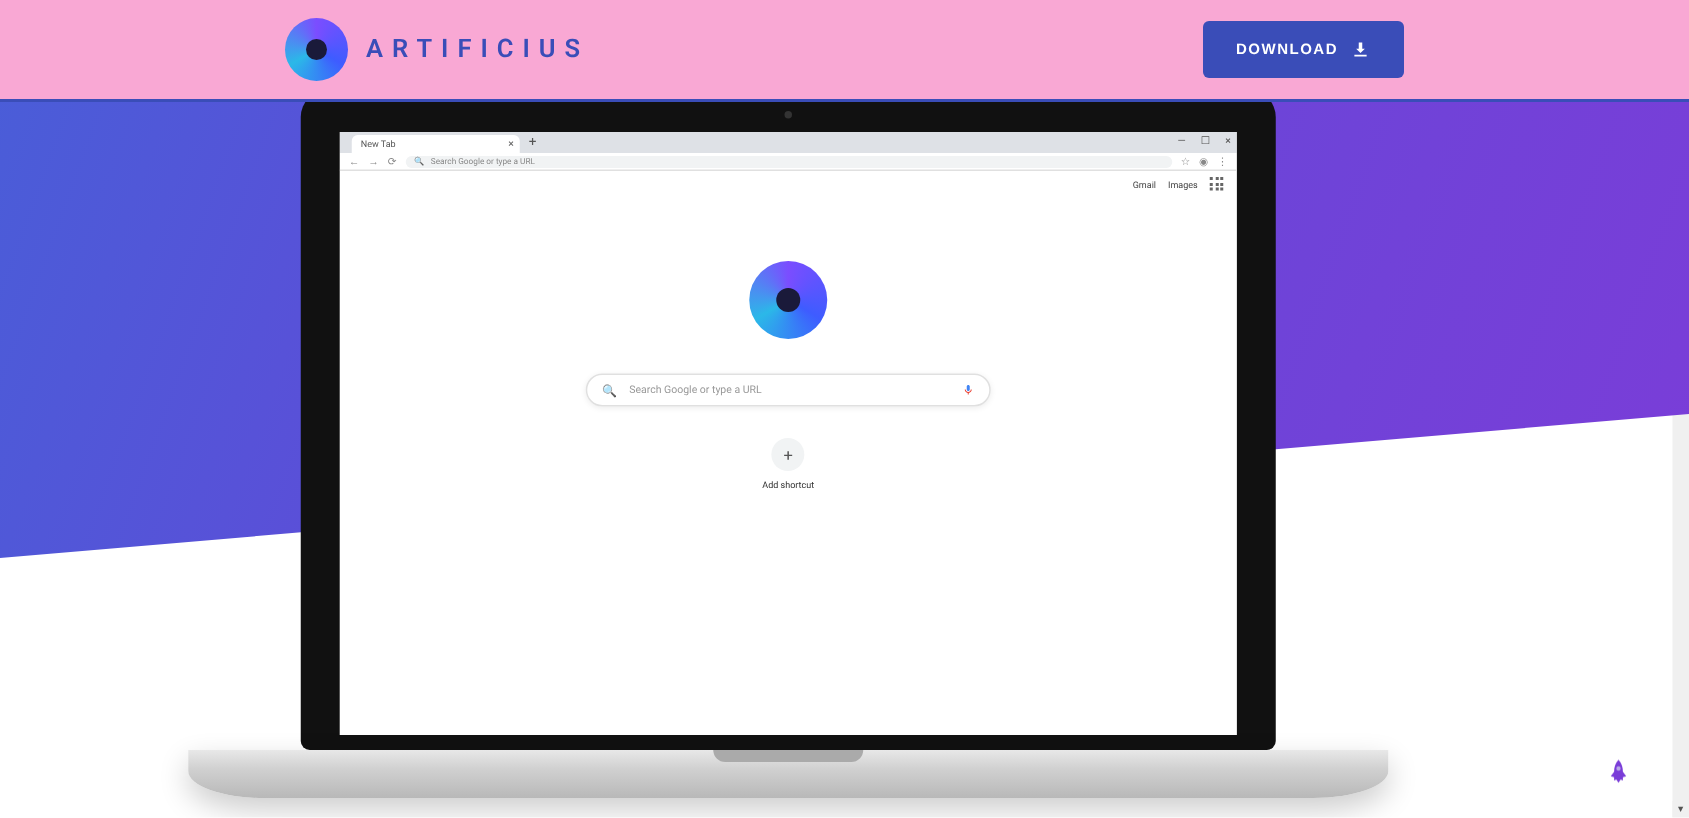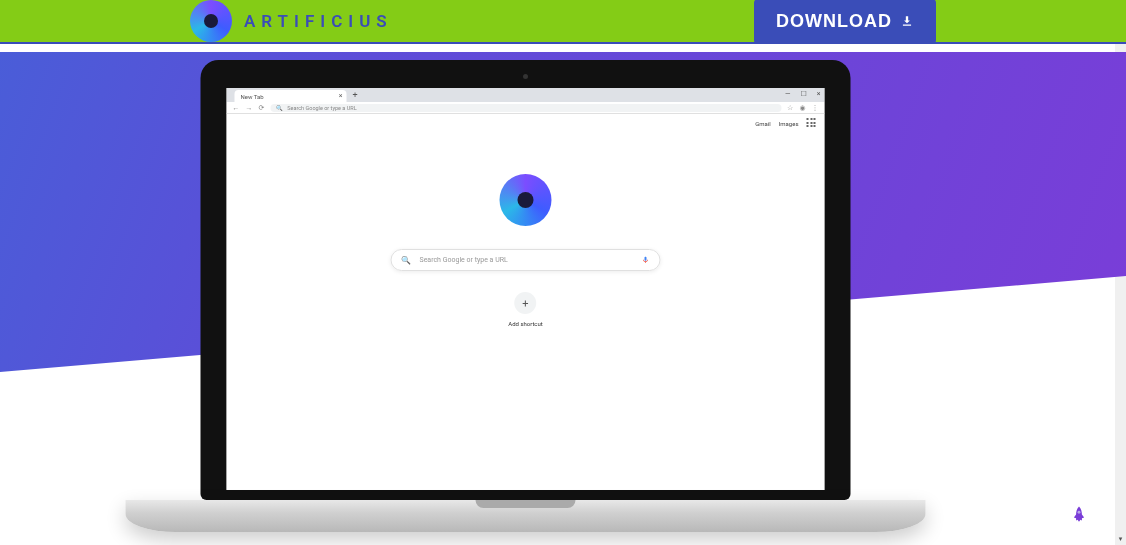--- a/index.html
+++ b/index.html
@@ -7,22 +7,22 @@
       font-family: -apple-system, BlinkMacSystemFont, "Segoe UI", Roboto, sans-serif;
       background: #fff;
       overflow-x: hidden;
       width: 1126px;
       height: 545px;
       position: relative;
     }
     
     
     .header {
-      height: 44px;
-      background: #84cc16;
+      height: 68px;
+      background: #f9a8d4;
       display: flex;
       align-items: center;
       justify-content: space-between;
       padding: 0 190px;
       position: relative;
       z-index: 10;
       border-bottom: 2px solid #3a4db8;
     }
     .logo-wrap {
       display: flex;
@@ -51,21 +51,21 @@
       letter-spacing: 6px;
       color: #3a4db8;
       font-weight: 600;
     }
     .download-btn {
       background: #3a4db8;
       color: #fff;
       border: none;
       padding: 12px 22px;
       border-radius: 4px;
-      font-size: 18px;
+      font-size: 10px;
       font-weight: 600;
       letter-spacing: 1px;
       display: flex;
       align-items: center;
       gap: 8px;
       cursor: pointer;
     }
     .download-icon {
       width: 14px;
       height: 14px;

